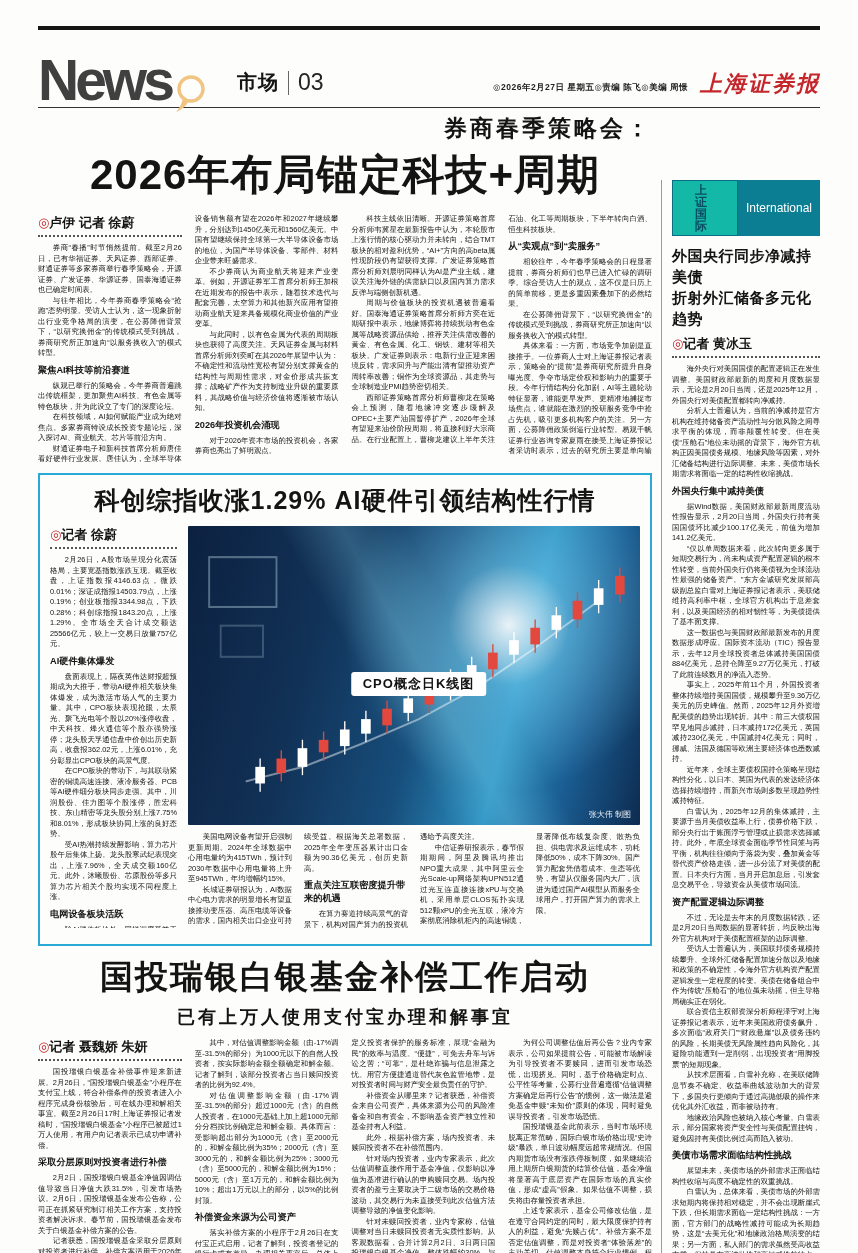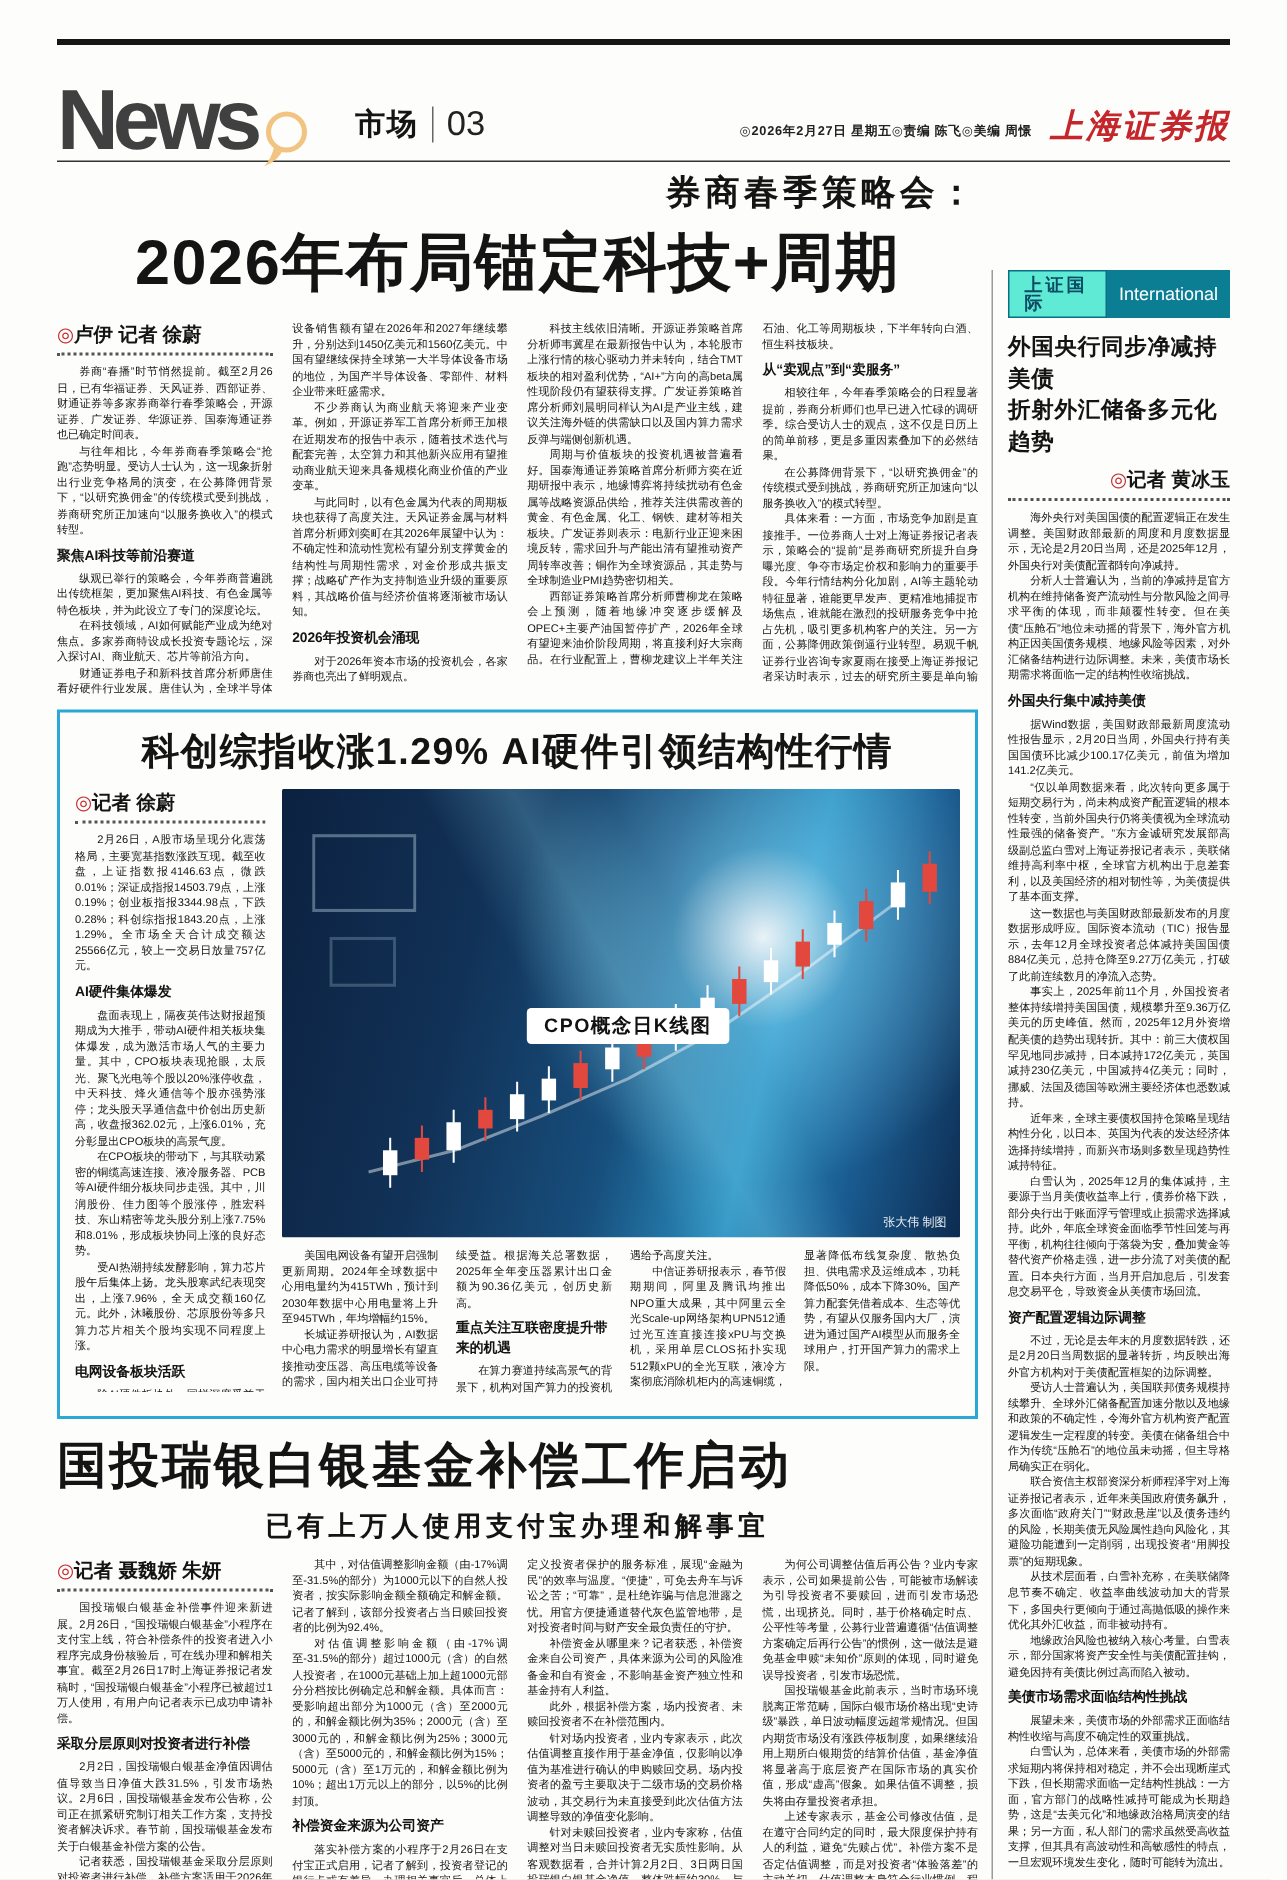--- a/index.html
+++ b/index.html
@@ -49,31 +49,31 @@
       radial-gradient(circle at 71% 33%, rgba(255,255,255,.9), rgba(140,225,255,.4) 16%, rgba(40,130,200,0) 44%),
       linear-gradient(60deg, rgba(0,0,0,0) 42%, rgba(150,235,255,.22) 52%, rgba(0,0,0,0) 62%),
       linear-gradient(104deg,#0c2140 0%,#113156 28%,#174e7c 52%,#2a8fc0 70%,#1a5c91 84%,#0d2b50 100%); }
   .photo-caption { position:absolute; left:51%; top:53%; transform:translate(-50%,-50%);
       background:#fff; color:#111; padding:3px 12px; font-size:13px; font-weight:800;
       border-radius:3px; letter-spacing:1px; }
   .photo-credit { position:absolute; right:9px; bottom:5px; color:#e8eef2; font-size:8px; }
   .m-rest { margin-top:7px; column-count:4; column-gap:12px; height:102px; overflow:hidden; }
   
   .fund { margin-top:9px; }
-  .fund-title { font-size:33px; font-weight:900; letter-spacing:2px; }
+  .fund-title { text-align:center; font-size:33px; font-weight:900; letter-spacing:2px; }
   .fund-sub { text-align:center; font-size:18px; font-weight:800; letter-spacing:3px; margin:5px 0 9px; }
   .fund-cols { column-count:4; column-gap:13px; height:262px; overflow:hidden; }
   
   .tag { display:flex; align-items:stretch; margin-bottom:9px; font-size:12px; line-height:1; }
-  .tag-cn { border:1.5px solid #0b6e84; color:#0b4b63; font-weight:900; padding:3px 10px;
-            letter-spacing:2px; background:#5eead4; }
+  .tag-cn { border:1.5px solid #0b6e84; color:#0b4b63; font-weight:900; padding:3px 22px;
+            letter-spacing:2px; background:#14b8a6; }
   .tag-en { background:#0c7e94; color:#fff; padding:3px 8px; display:flex; align-items:center; }
   .side-title { font-size:15px; font-weight:900; line-height:1.4; letter-spacing:.5px; }
   .side-blocks .para { font-size:7.4px; }
-  .side-byline { margin-top:6px;text-align:right; }
+  .side-byline { margin-top:6px; }
 </style>
 </head>
 <body>
 
 <div class="page">
   <div class="topbar"></div>
 
   <header class="masthead">
     <div class="logo-wrap">
       <span class="logo">News</span>

